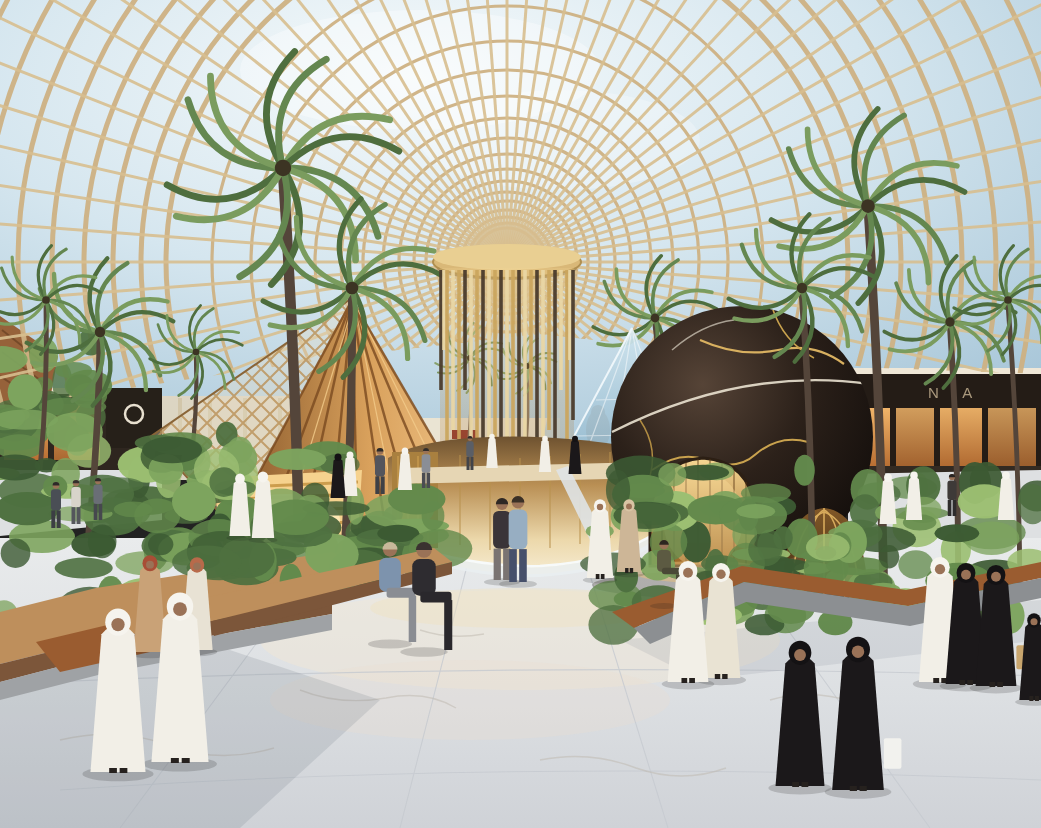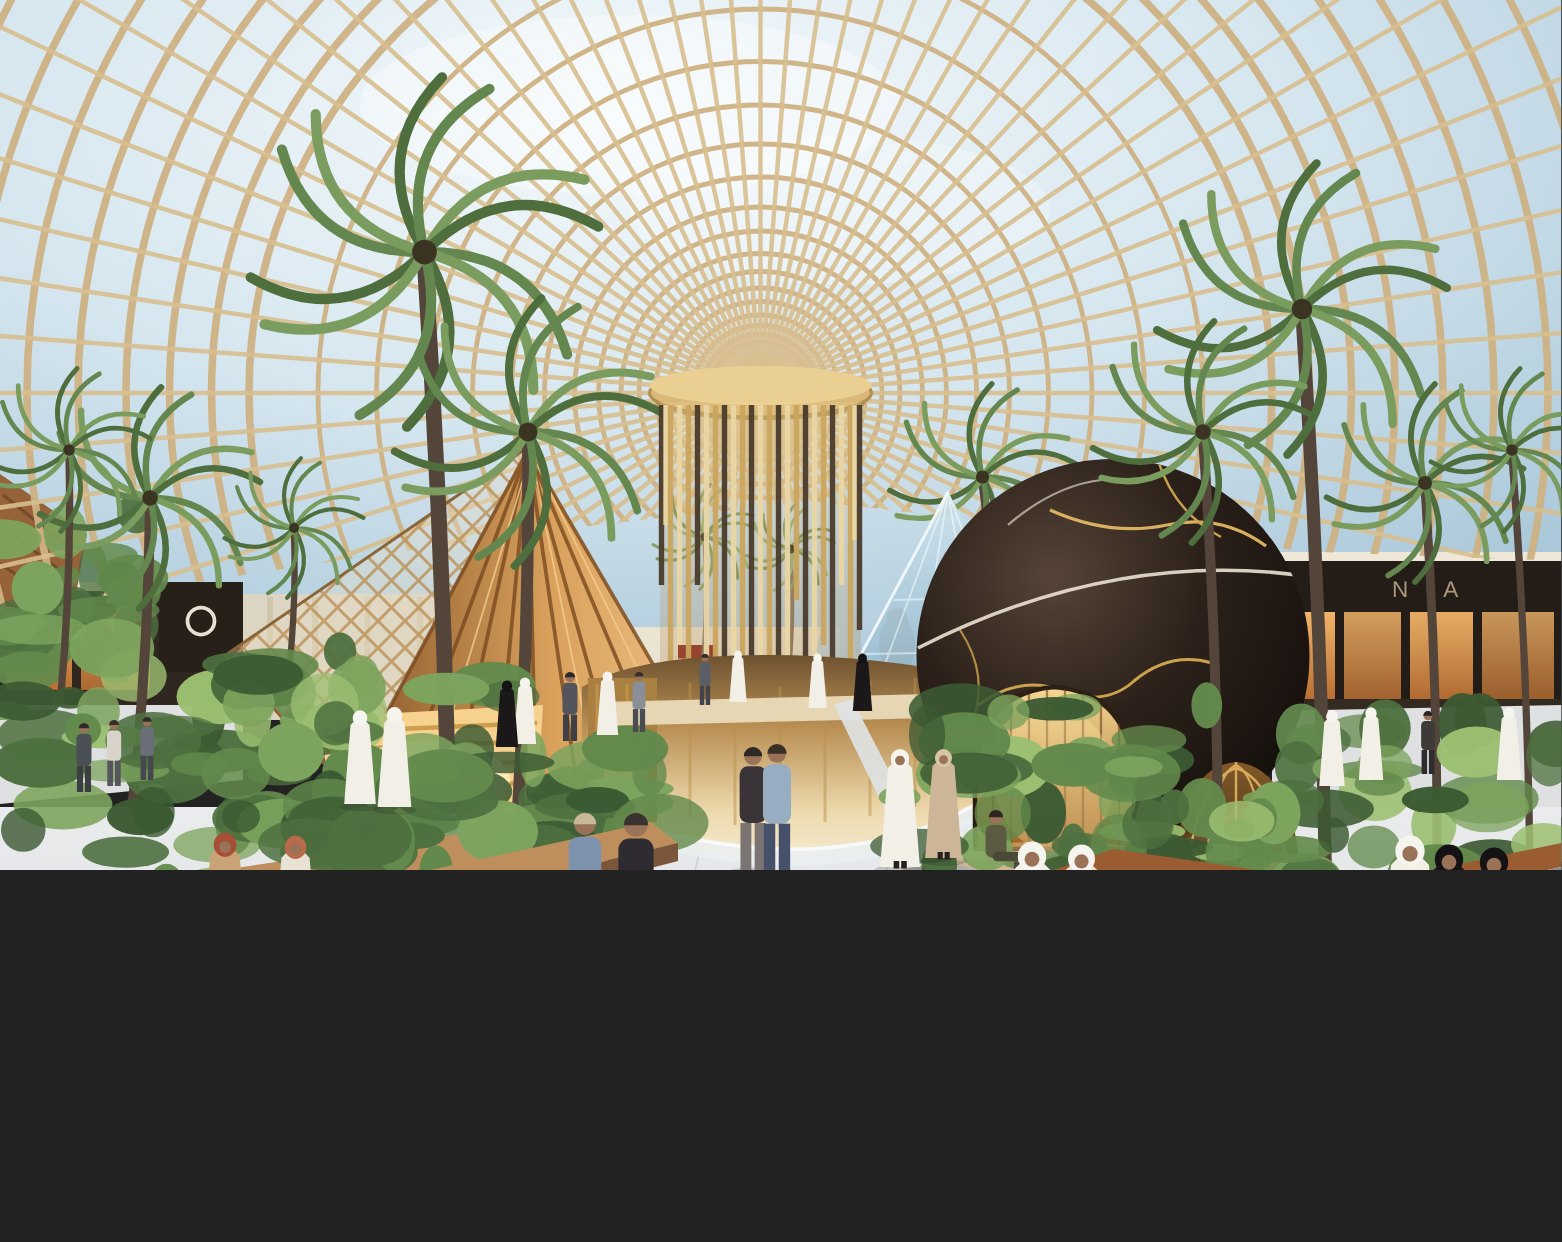--- a/index.html
+++ b/index.html
@@ -1,16 +1,16 @@
 <!DOCTYPE html>
 <html><head>
 <meta charset="utf-8">
 <style>
   html,body{margin:0;padding:0;background:#222;}
-  #stage{width:1041px;height:580px;margin:0 auto;position:relative;overflow:hidden;
+  #stage{width:1041px;height:828px;margin:0 auto;position:relative;overflow:hidden;
          font-family:"Liberation Sans", sans-serif;}
   svg{display:block}
   text{font-family:"Liberation Sans", sans-serif;}
 </style>
 </head>
 <body>
 
 <div id="stage">
 <svg width="1041" height="828" viewBox="0 0 1041 828">
   <defs>

